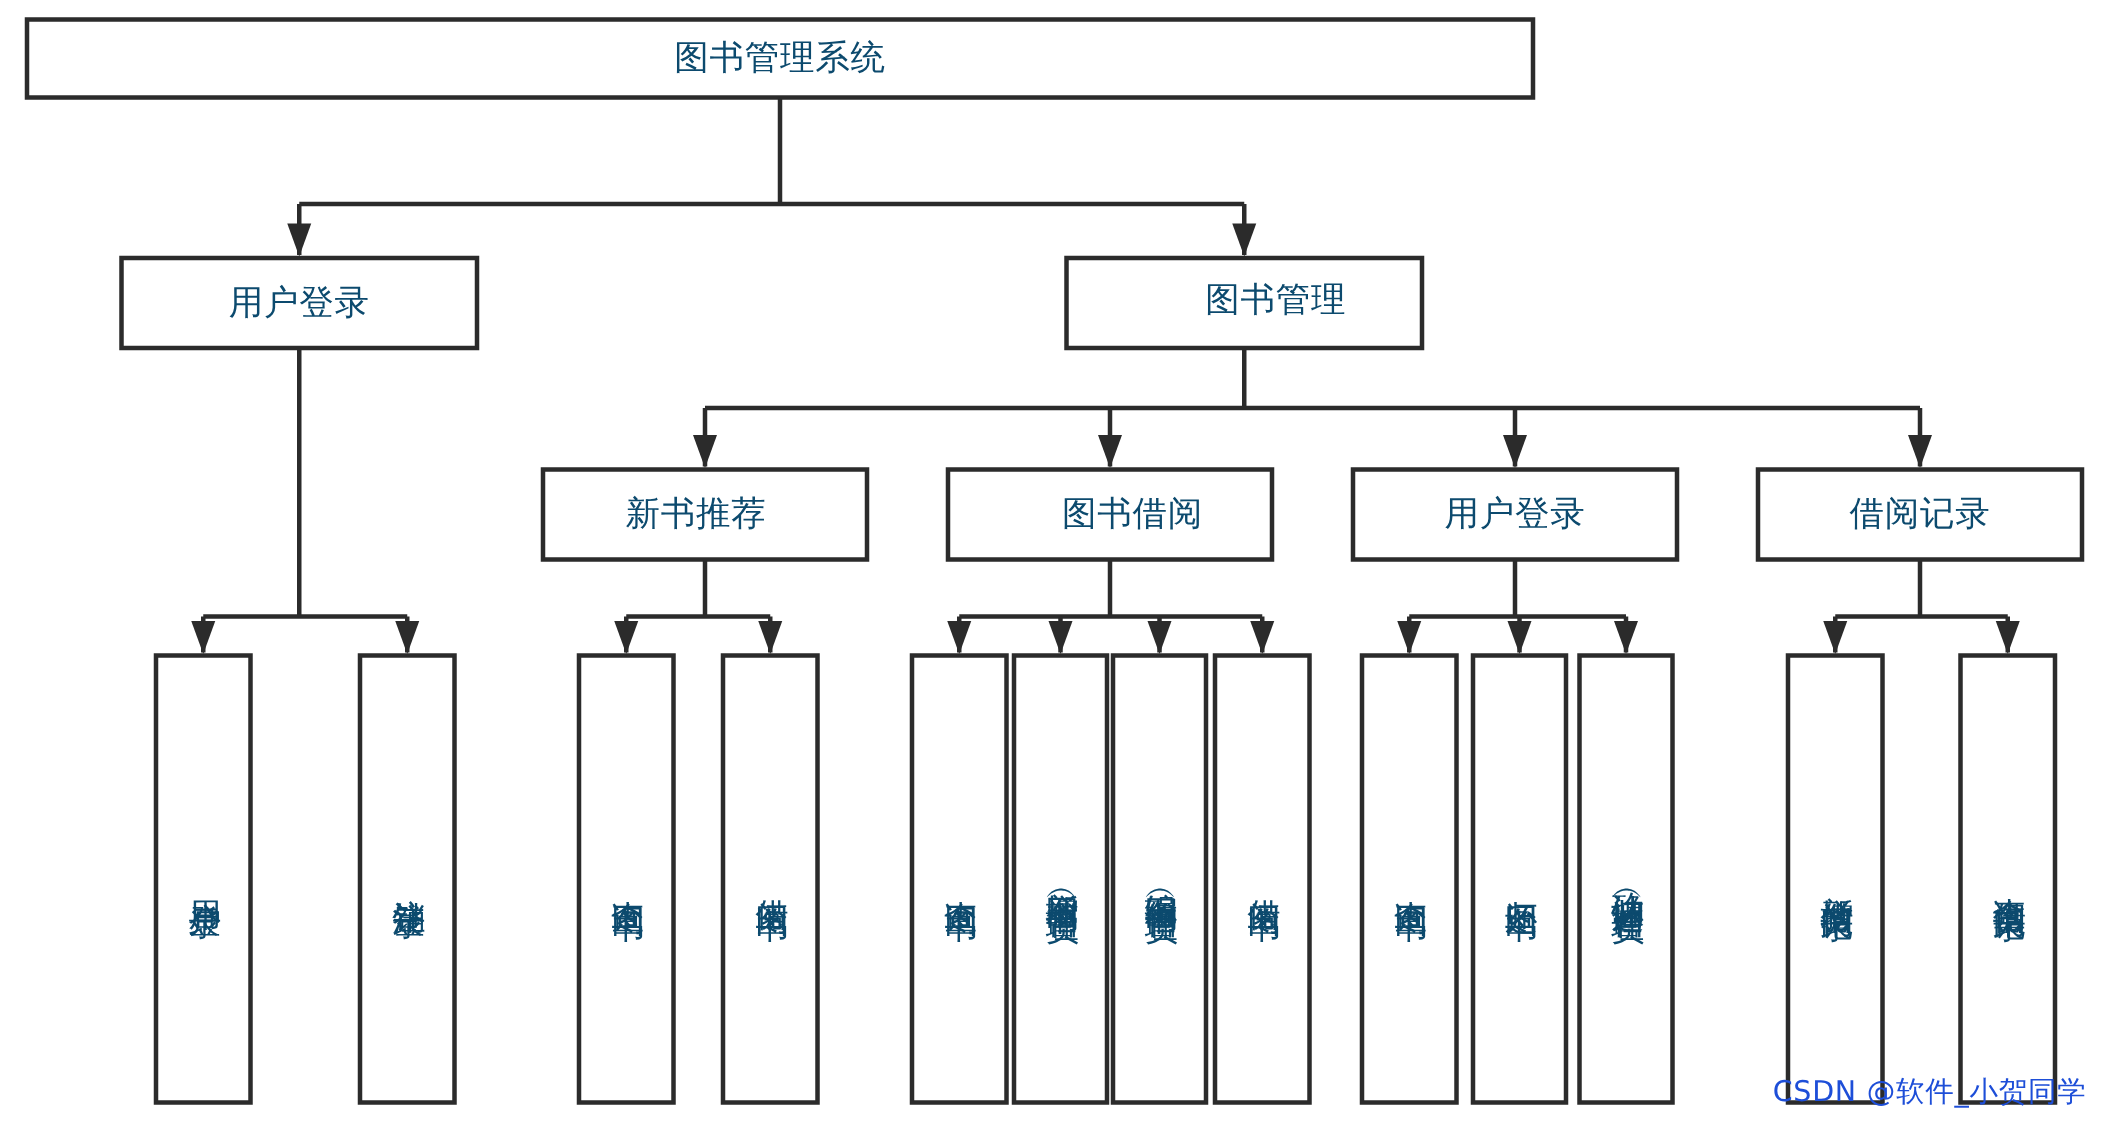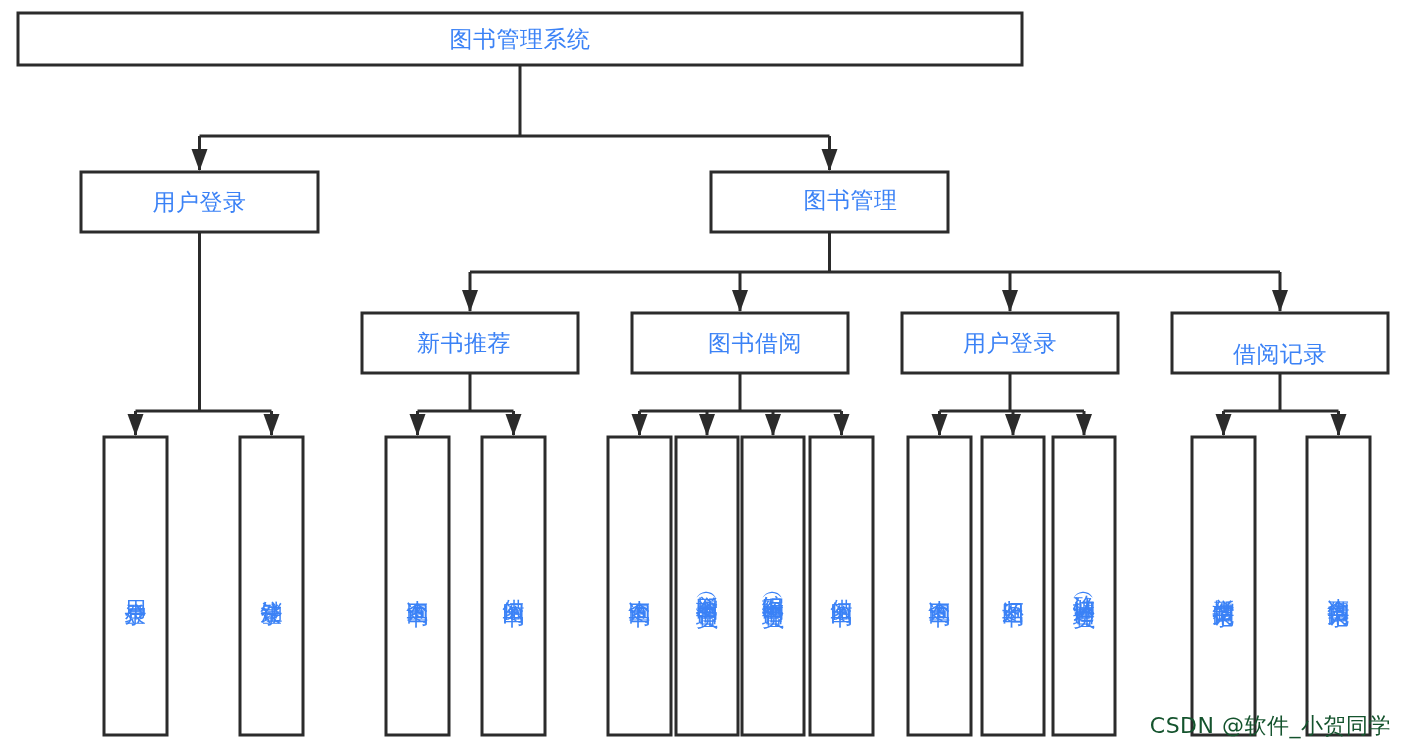--- a/index.html
+++ b/index.html
@@ -40,21 +40,21 @@
   .arrow-head {
     fill: #2b2b2b;
     stroke: none;
   }
   .node-label {
     position: absolute;
     display: flex;
     align-items: center;
     justify-content: center;
     text-align: center;
-    color: #3b82f6;
+    color: #0c4a6e;
     font-family: "DejaVu Sans", "Liberation Sans", sans-serif;
     pointer-events: none;
     box-sizing: border-box;
   }
   .node-label.horizontal {
     font-size: 23px;
     letter-spacing: 0.5px;
     line-height: 1.15;
   }
   .node-label.vertical {
@@ -62,22 +62,22 @@
     text-orientation: upright;
     font-size: 22px;
     letter-spacing: 2px;
     line-height: 1.1;
     white-space: nowrap;
   }
   .watermark {
     position: absolute;
     right: 14px;
     bottom: 6px;
-    font-size: 22px;
-    color: #14532d;
+    font-size: 19px;
+    color: #1d4ed8;
     font-family: "DejaVu Sans", "Liberation Sans", sans-serif;
     letter-spacing: 0.5px;
     white-space: nowrap;
   }
 </style>
 </head>
 <body>
 
 <div id="diagram-root">
 
@@ -160,21 +160,21 @@
       </g>
   </svg>
 
   <div id="label-layer">
       <div class="node-label horizontal" style="left: 18px; top: 13px; width: 1004px; height: 52px;">图书管理系统</div>
       <div class="node-label horizontal" style="left: 81px; top: 172px; width: 237px; height: 60px;">用户登录</div>
       <div class="node-label horizontal" style="left: 732px; top: 172px; width: 237px; height: 56px;">图书管理</div>
       <div class="node-label horizontal" style="left: 356px; top: 313px; width: 216px; height: 60px;">新书推荐</div>
       <div class="node-label horizontal" style="left: 632px; top: 313px; width: 246px; height: 60px;">图书借阅</div>
       <div class="node-label horizontal" style="left: 902px; top: 313px; width: 216px; height: 60px;">用户登录</div>
-      <div class="node-label horizontal" style="left: 1172px; top: 313px; width: 216px; height: 60px; margin-top: 11px;">借阅记录</div>
+      <div class="node-label horizontal" style="left: 1172px; top: 313px; width: 216px; height: 60px;">借阅记录</div>
       <div class="node-label vertical" style="left: 104px; top: 437px; width: 63px; height: 298px;">用户登录</div>
       <div class="node-label vertical" style="left: 240px; top: 437px; width: 63px; height: 298px;">注销登录</div>
       <div class="node-label vertical" style="left: 386px; top: 437px; width: 63px; height: 298px;">查询图书</div>
       <div class="node-label vertical" style="left: 482px; top: 437px; width: 63px; height: 298px;">借阅图书</div>
       <div class="node-label vertical" style="left: 608px; top: 437px; width: 63px; height: 298px;">查询图书</div>
       <div class="node-label vertical" style="left: 676px; top: 437px; width: 62px; height: 298px;">新增图书（管理员）</div>
       <div class="node-label vertical" style="left: 742px; top: 437px; width: 62px; height: 298px;">编辑图书（管理员）</div>
       <div class="node-label vertical" style="left: 810px; top: 437px; width: 63px; height: 298px;">借阅图书</div>
       <div class="node-label vertical" style="left: 908px; top: 437px; width: 63px; height: 298px;">查询图书</div>
       <div class="node-label vertical" style="left: 982px; top: 437px; width: 62px; height: 298px;">归还图书</div>

